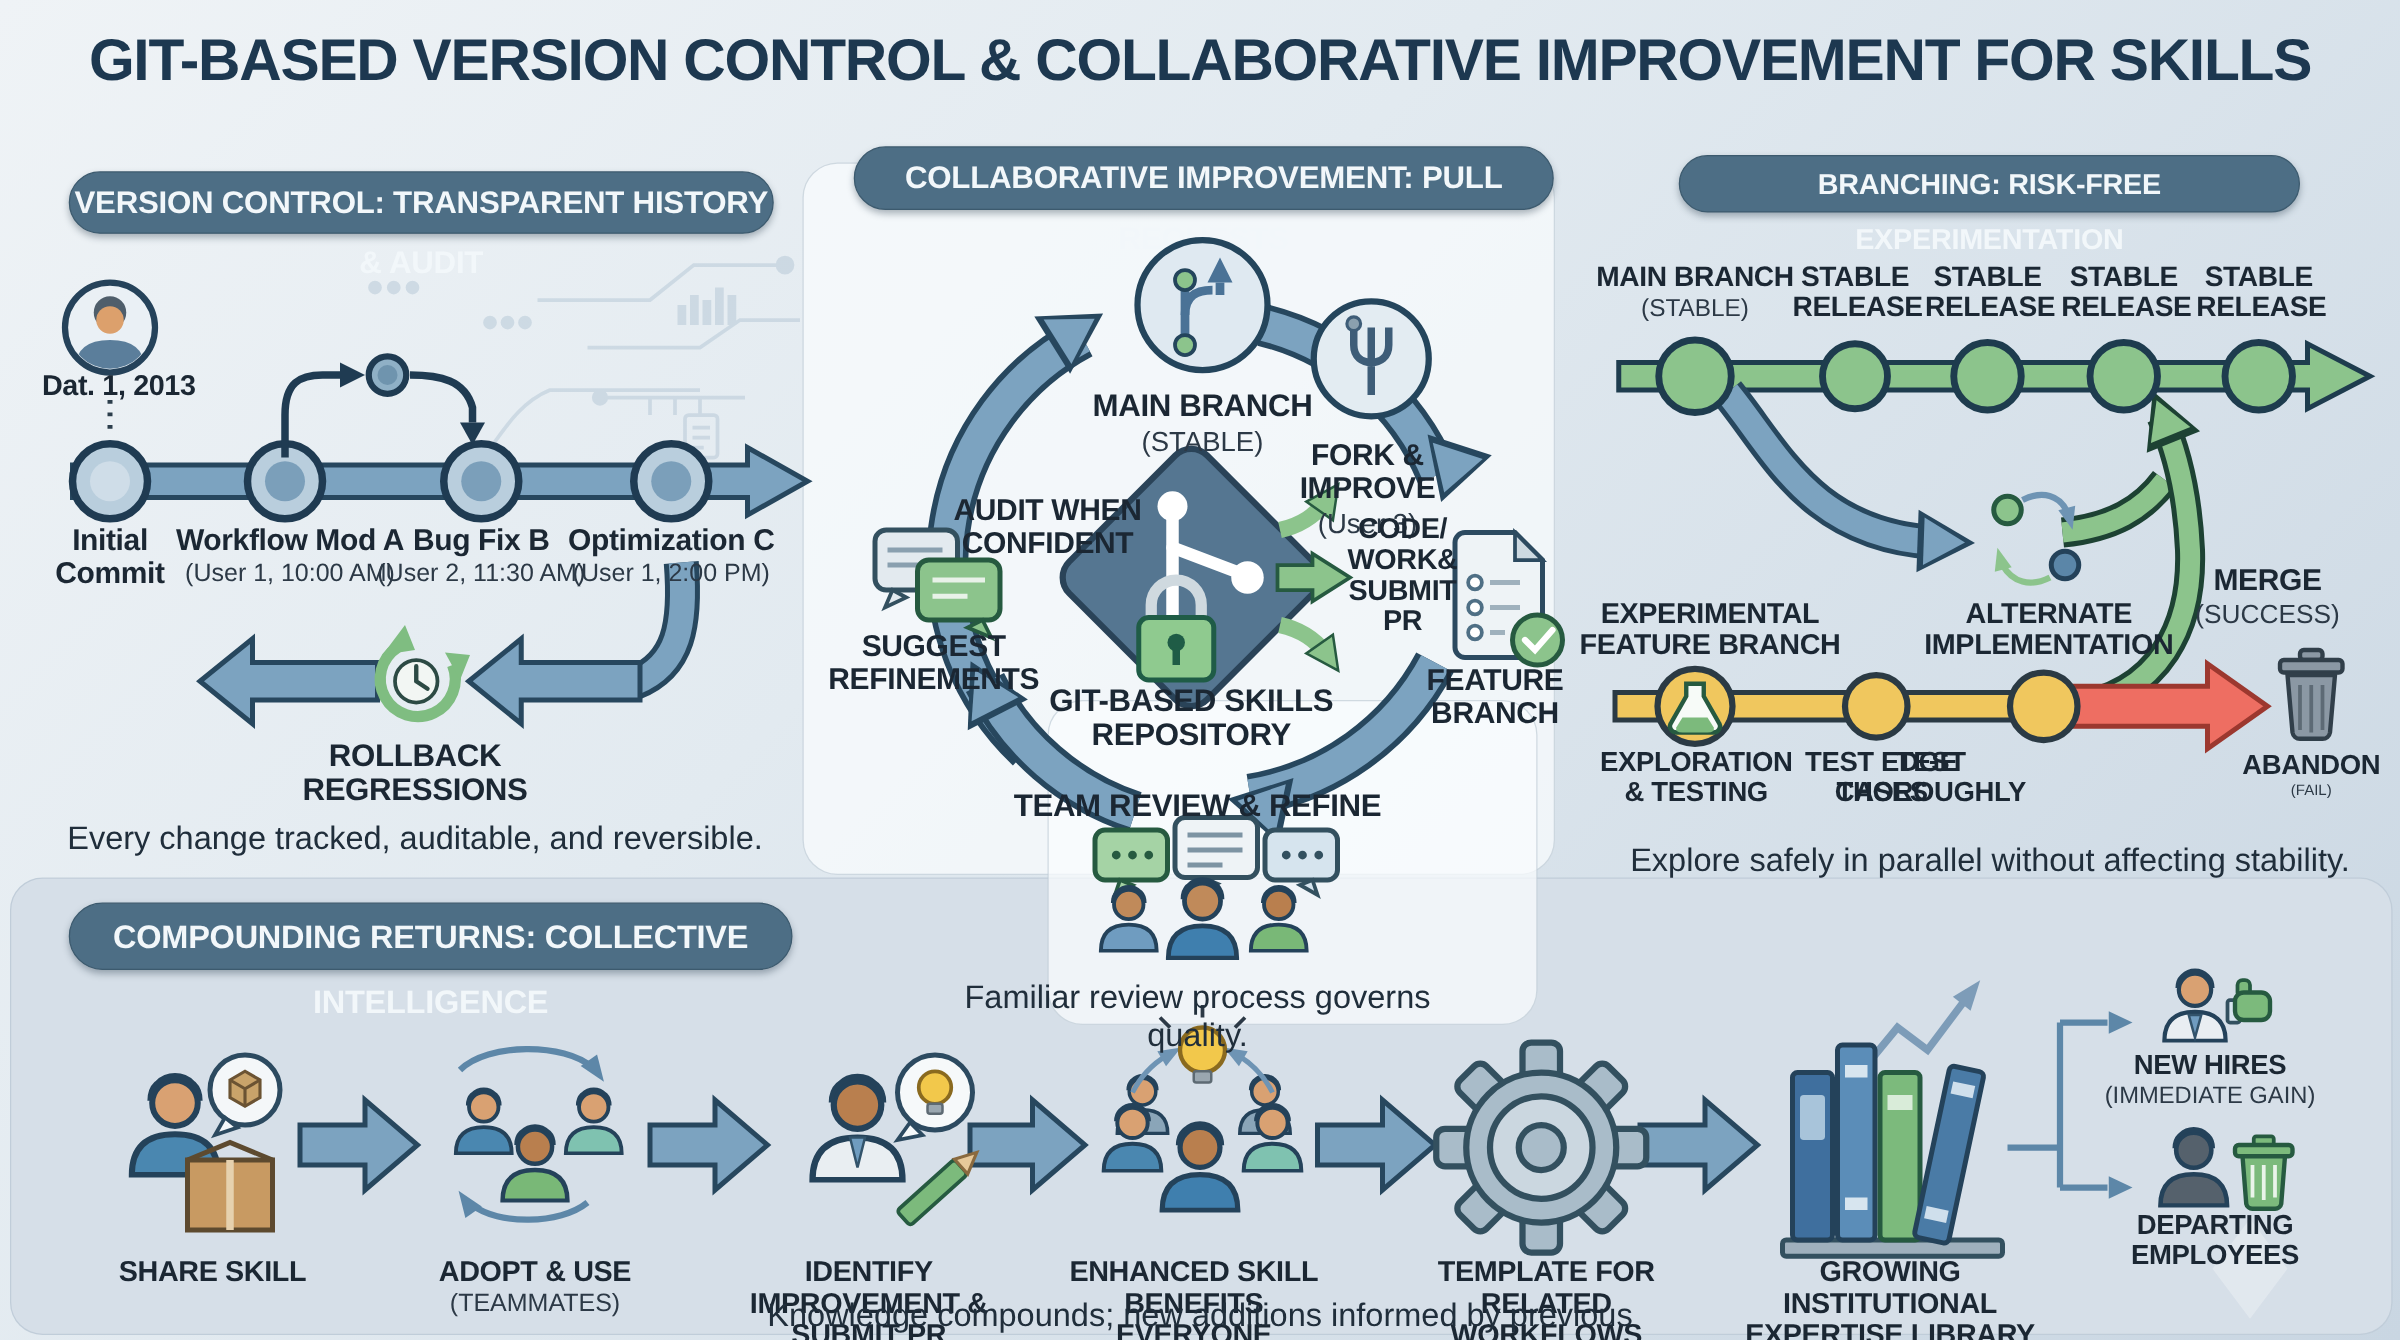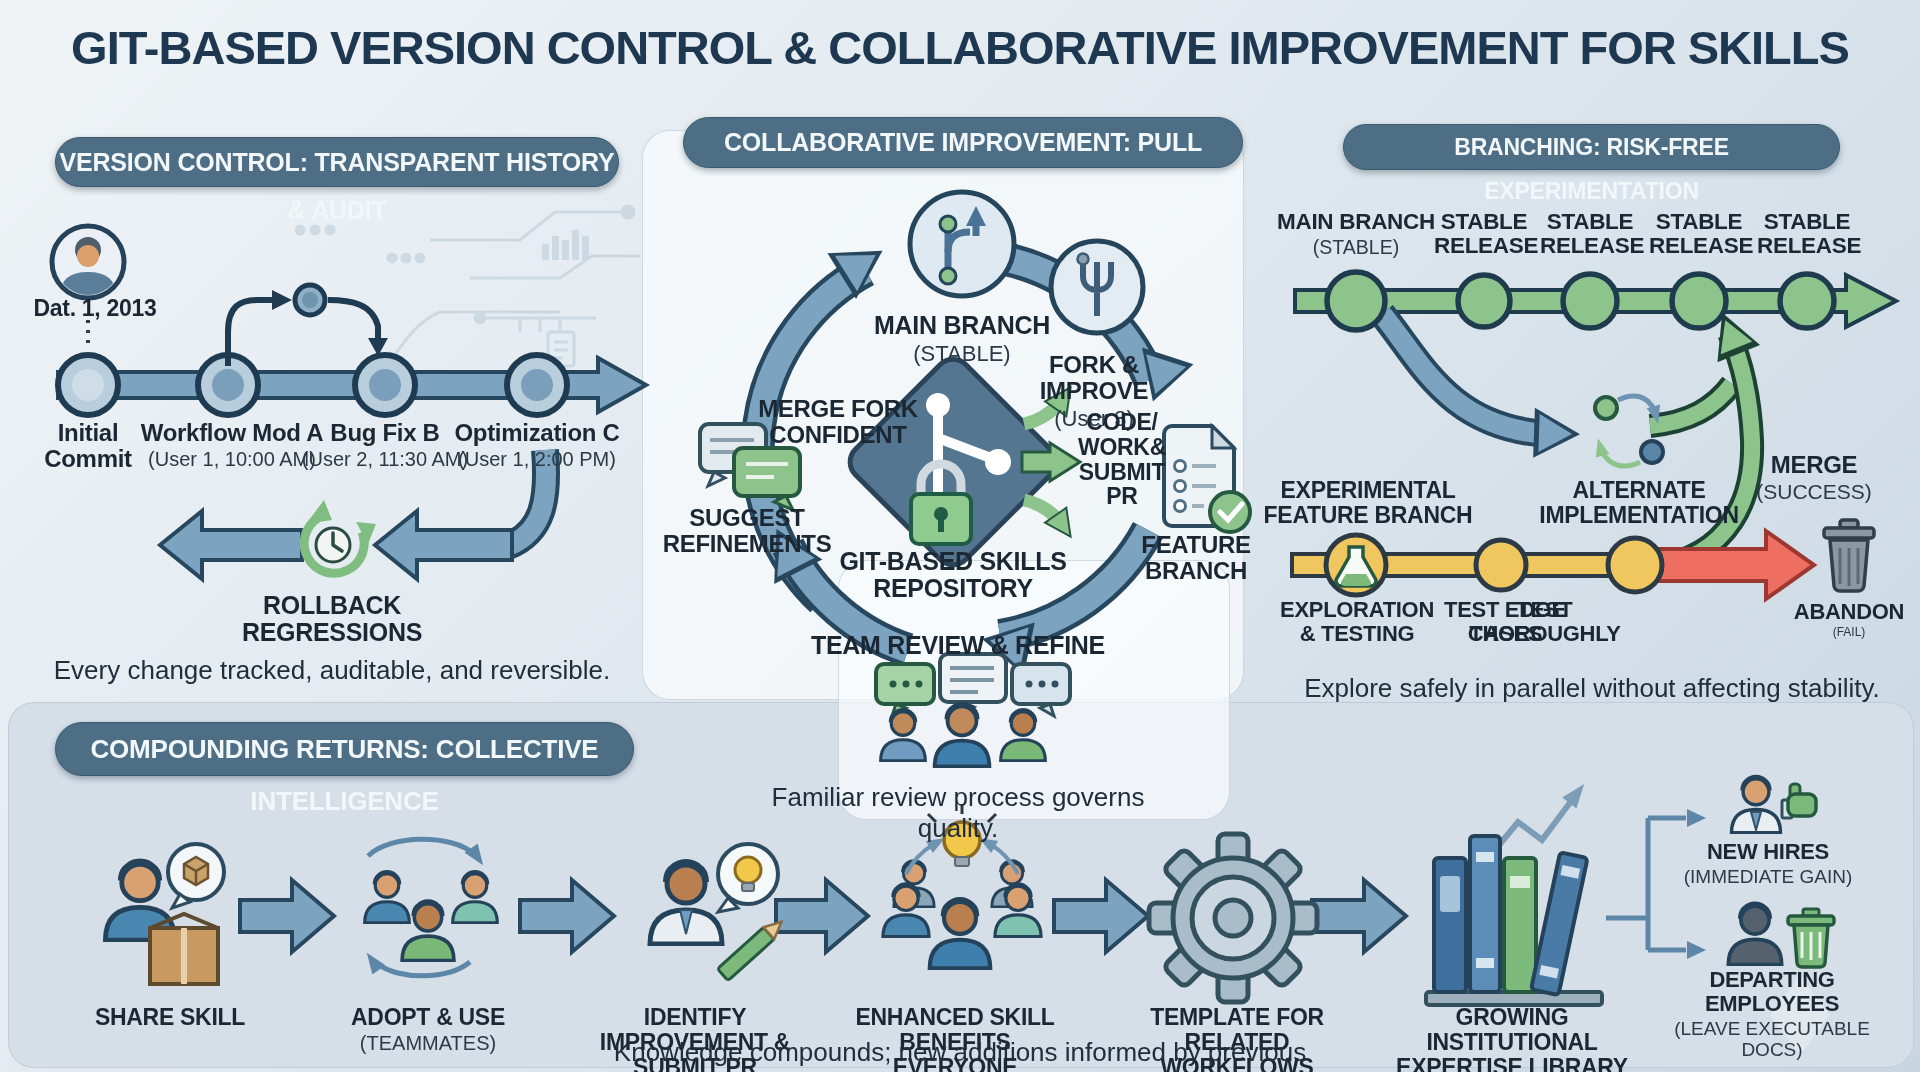--- a/index.html
+++ b/index.html
@@ -443,21 +443,21 @@
 
   <div class="lbl" style="left:962px;top:312px;width:200px;">
     <span class="t" style="font-size:25px;">MAIN BRANCH</span>
     <span class="m" style="font-size:22px;">(STABLE)</span>
     </div>
   <div class="lbl" style="left:1094px;top:352px;width:120px;">
     <span class="t">FORK &amp; IMPROVE</span>
     <span class="m" style="font-size:22px;">(User 3)</span>
     </div>
   <div class="lbl" style="left:838px;top:396px;width:190px;">
-    <span class="t">MERGE FORK CONFIDENT</span>
+    <span class="t">AUDIT WHEN CONFIDENT</span>
     </div>
   <div class="lbl" style="left:747px;top:505px;width:170px;">
     <span class="t">SUGGEST REFINEMENTS</span>
     </div>
   <div class="lbl" style="left:953px;top:548px;width:250px;">
     <span class="t" style="font-size:25px;">GIT-BASED SKILLS REPOSITORY</span>
     </div>
   <div class="lbl" style="left:1122px;top:410px;width:100px;">
     <span class="t" style="font-size:23px;">CODE/ WORK&amp; SUBMIT PR</span>
     </div>
@@ -528,17 +528,16 @@
     </div>
   <div class="lbl" style="left:1512px;top:1005px;width:265px;">
     <span class="t" style="font-size:23px;">GROWING INSTITUTIONAL EXPERTISE LIBRARY</span>
     </div>
   <div class="lbl" style="left:1768px;top:840px;width:225px;">
     <span class="t" style="font-size:22px;">NEW HIRES</span>
     <span class="m" style="font-size:19px;">(IMMEDIATE GAIN)</span>
     </div>
   <div class="lbl" style="left:1772px;top:968px;width:240px;">
     <span class="t" style="font-size:22px;">DEPARTING EMPLOYEES</span>
-    <span class="m" style="font-size:19px;">(LEAVE EXECUTABLE DOCS)</span>
     </div>
   <div class="cap" style="left:960px;top:1037px;width:720px;">Knowledge compounds; new additions informed by previous work.</div>
 
 </div>
 
 </body></html>

